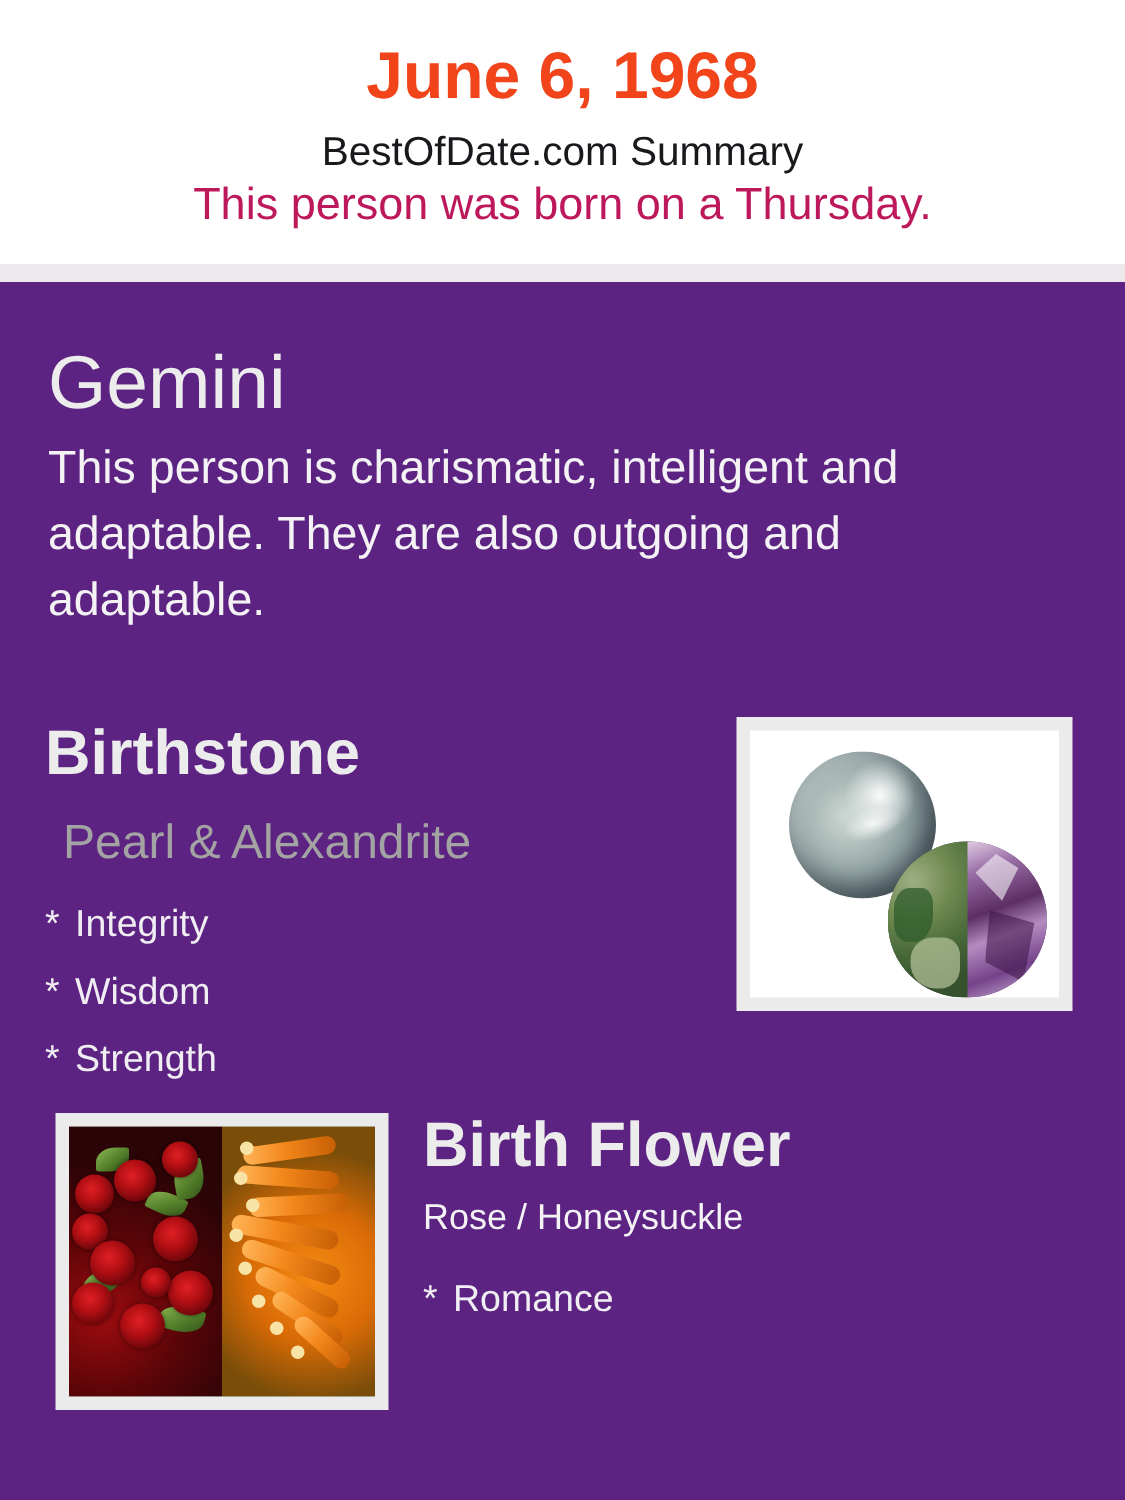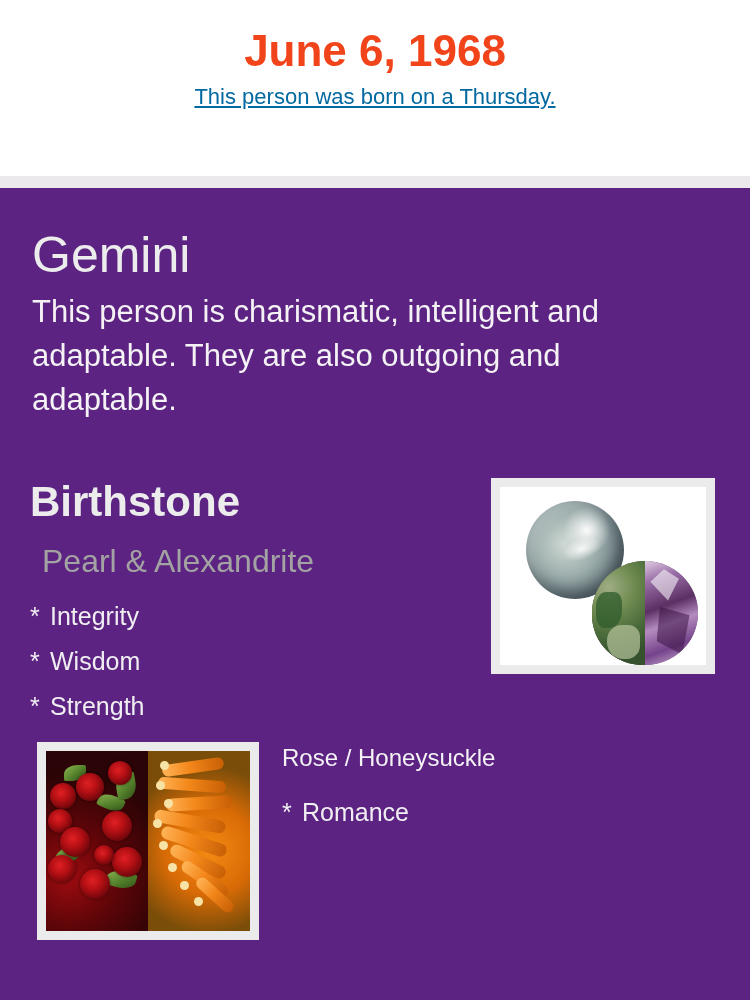--- a/index.html
+++ b/index.html
@@ -41,26 +41,25 @@
     letter-spacing: 0px;
   }
   .header-site {
     font-size: 27px;
     font-weight: normal;
     color: #17191c;
     line-height: 38px;
     margin-top: 2px;
   }
   .header-dayline {
-    font-size: 22px;
-    font-weight: normal;
-    color: #0369a1;
+    font-size: 30px;
+    font-weight: normal;
+    color: #be185d;
     line-height: 32px;
     margin-top: 1px;
-    text-decoration: underline;
   }
 
   .header-divider {
     position: absolute;
     top: 176px; left: 0;
     width: 750px;
     height: 12px;
     background: #ebe9eb;
   }
 
@@ -324,20 +323,21 @@
     margin-top: 10px;
   }
 </style>
 </head>
 <body>
 
 <div class="page">
 
   <div class="header">
     <div class="header-date">June 6, 1968</div>
+    <div class="header-site">BestOfDate.com Summary</div>
     <div class="header-dayline">This person was born on a Thursday.</div>
   </div>
   <div class="header-divider"></div>
 
   <div class="body-panel">
 
     <div class="zodiac">
       <div class="zodiac-name">Gemini</div>
       <div class="zodiac-desc">This person is charismatic, intelligent and adaptable. They are also outgoing and adaptable.</div>
     </div>
@@ -402,20 +402,21 @@
           <div class="tube-tip" style="left:5px;top:68px;"></div>
           <div class="tube-tip" style="left:11px;top:90px;"></div>
           <div class="tube-tip" style="left:20px;top:112px;"></div>
           <div class="tube-tip" style="left:32px;top:130px;"></div>
           <div class="tube-tip" style="left:46px;top:146px;"></div>
         </div>
       </div>
     </div>
 
     <div class="flower-block">
+      <div class="flower-title">Birth Flower</div>
       <div class="flower-sub">Rose / Honeysuckle</div>
       <ul class="trait-list">
         <li>
           <span class="bullet-star">*</span><span>Romance</span>
         </li>
       </ul>
     </div>
 
   </div>
 </div>

